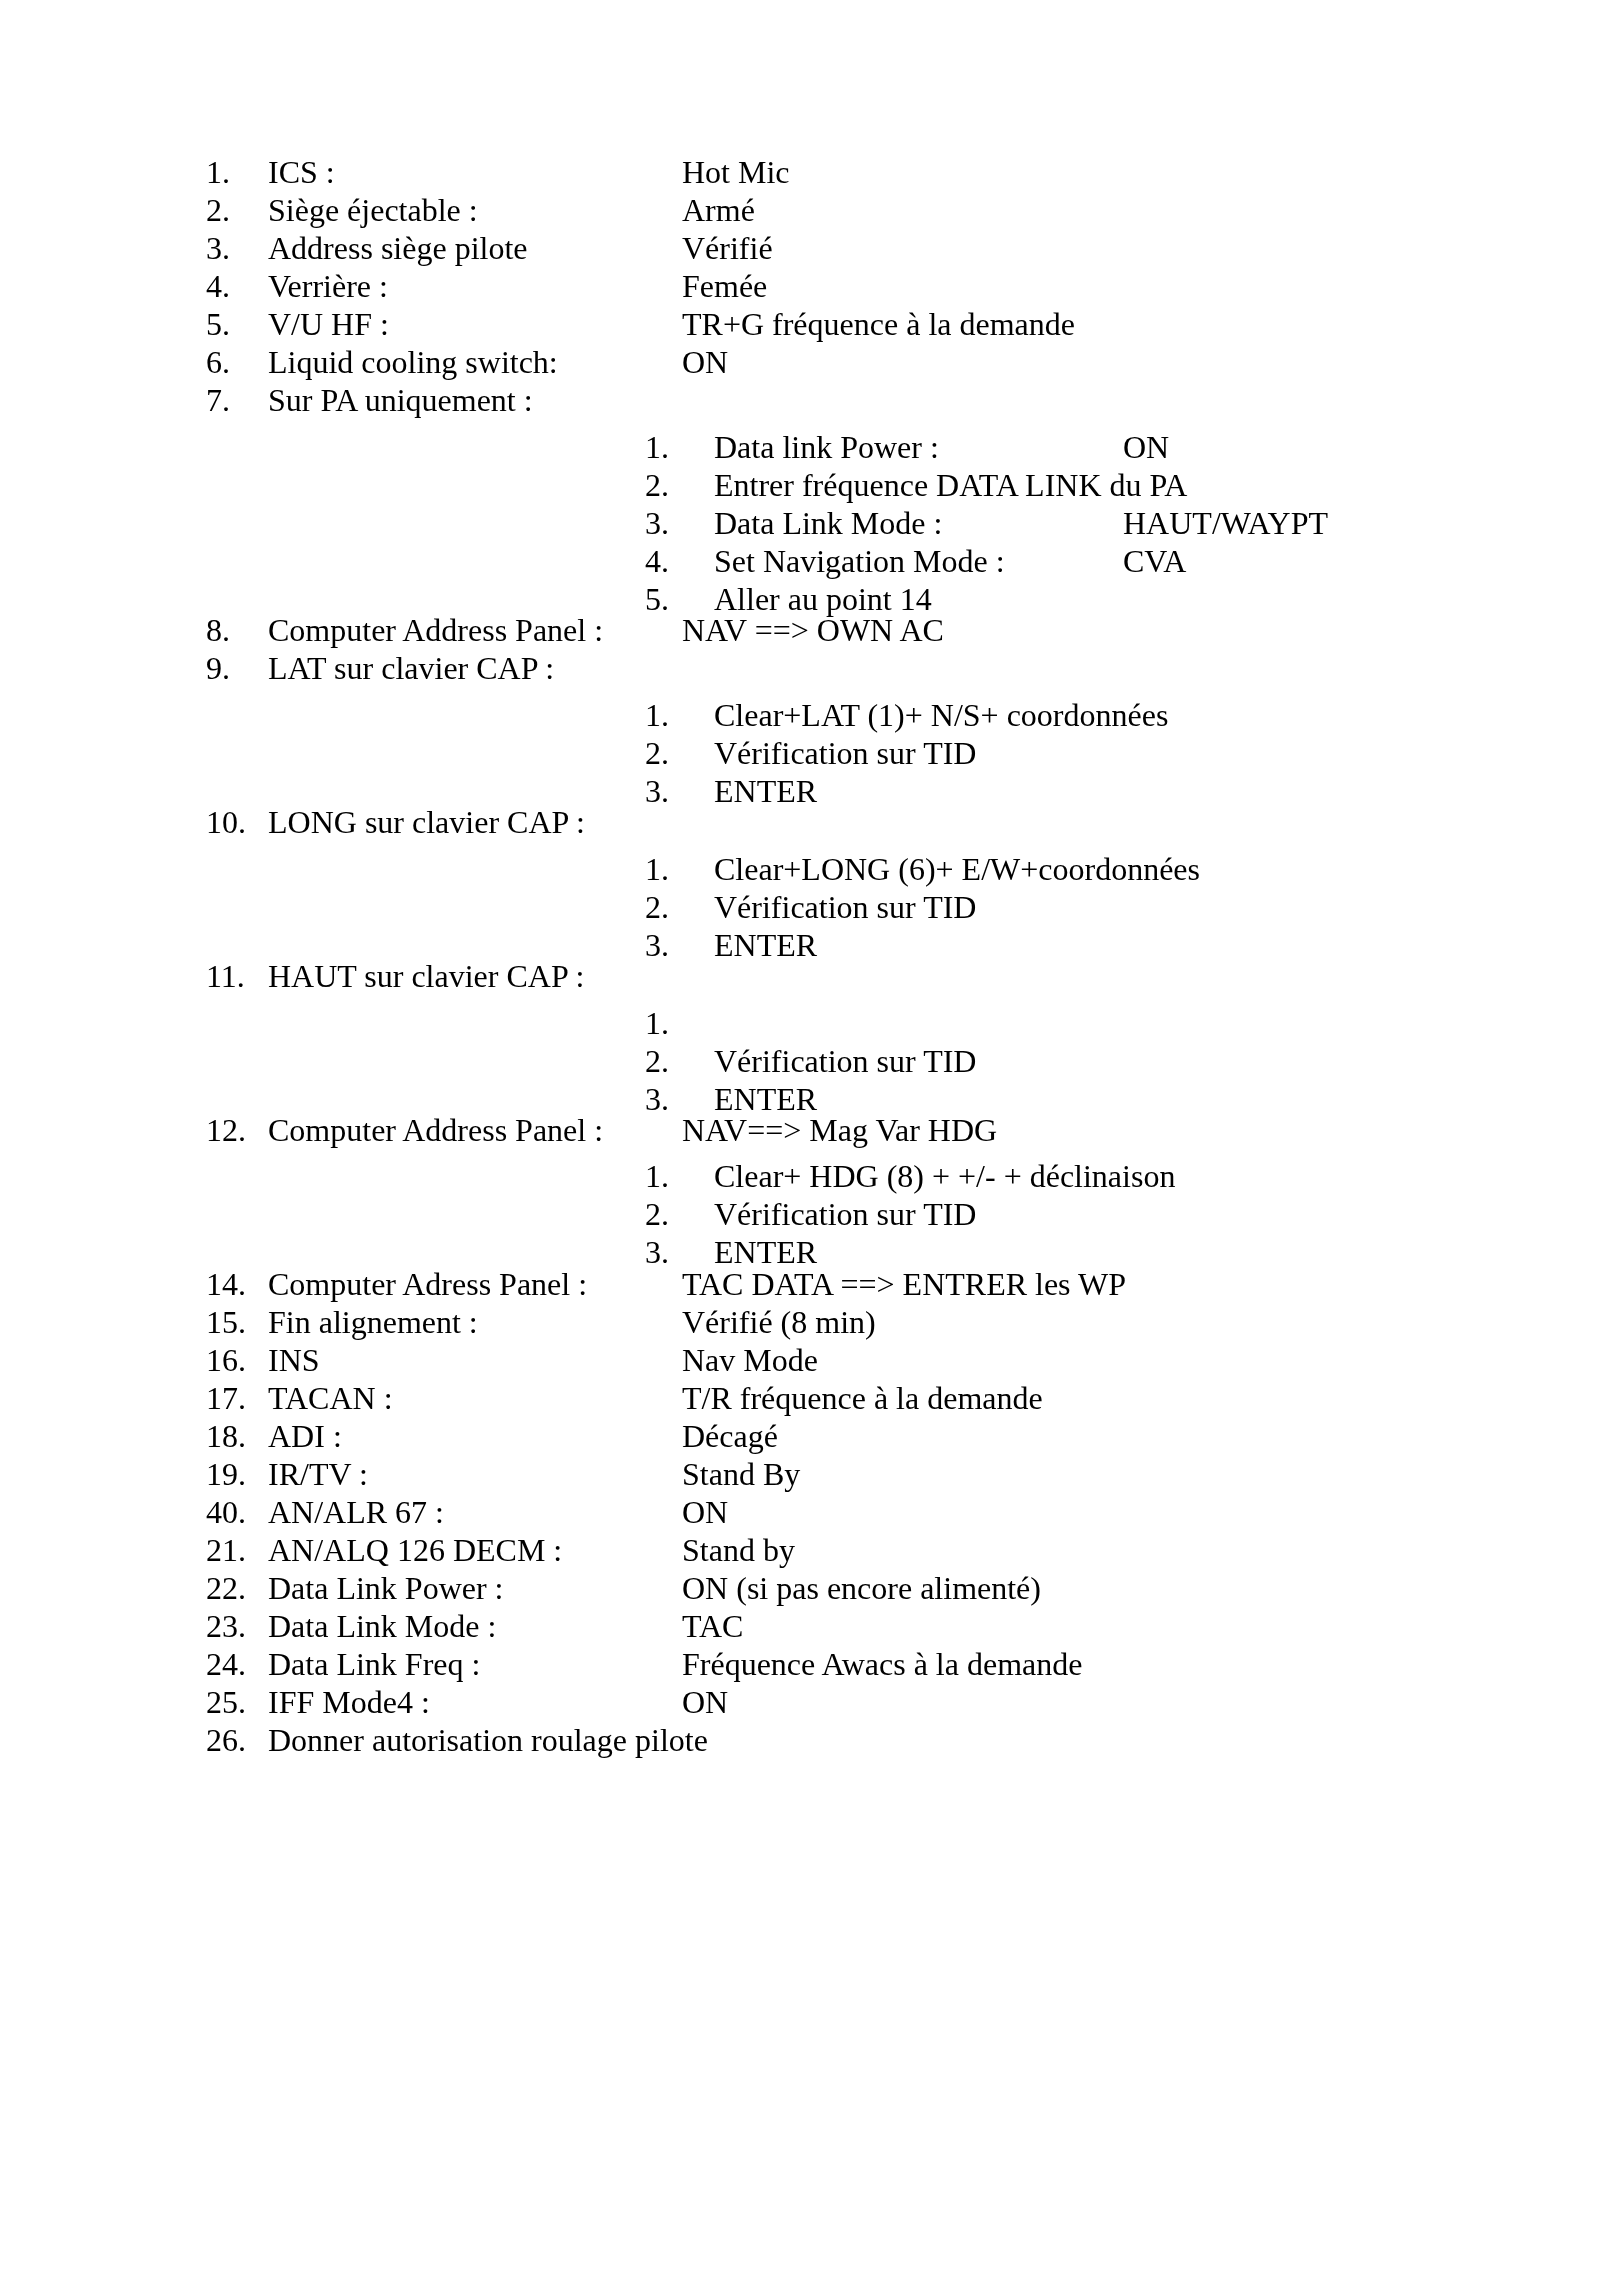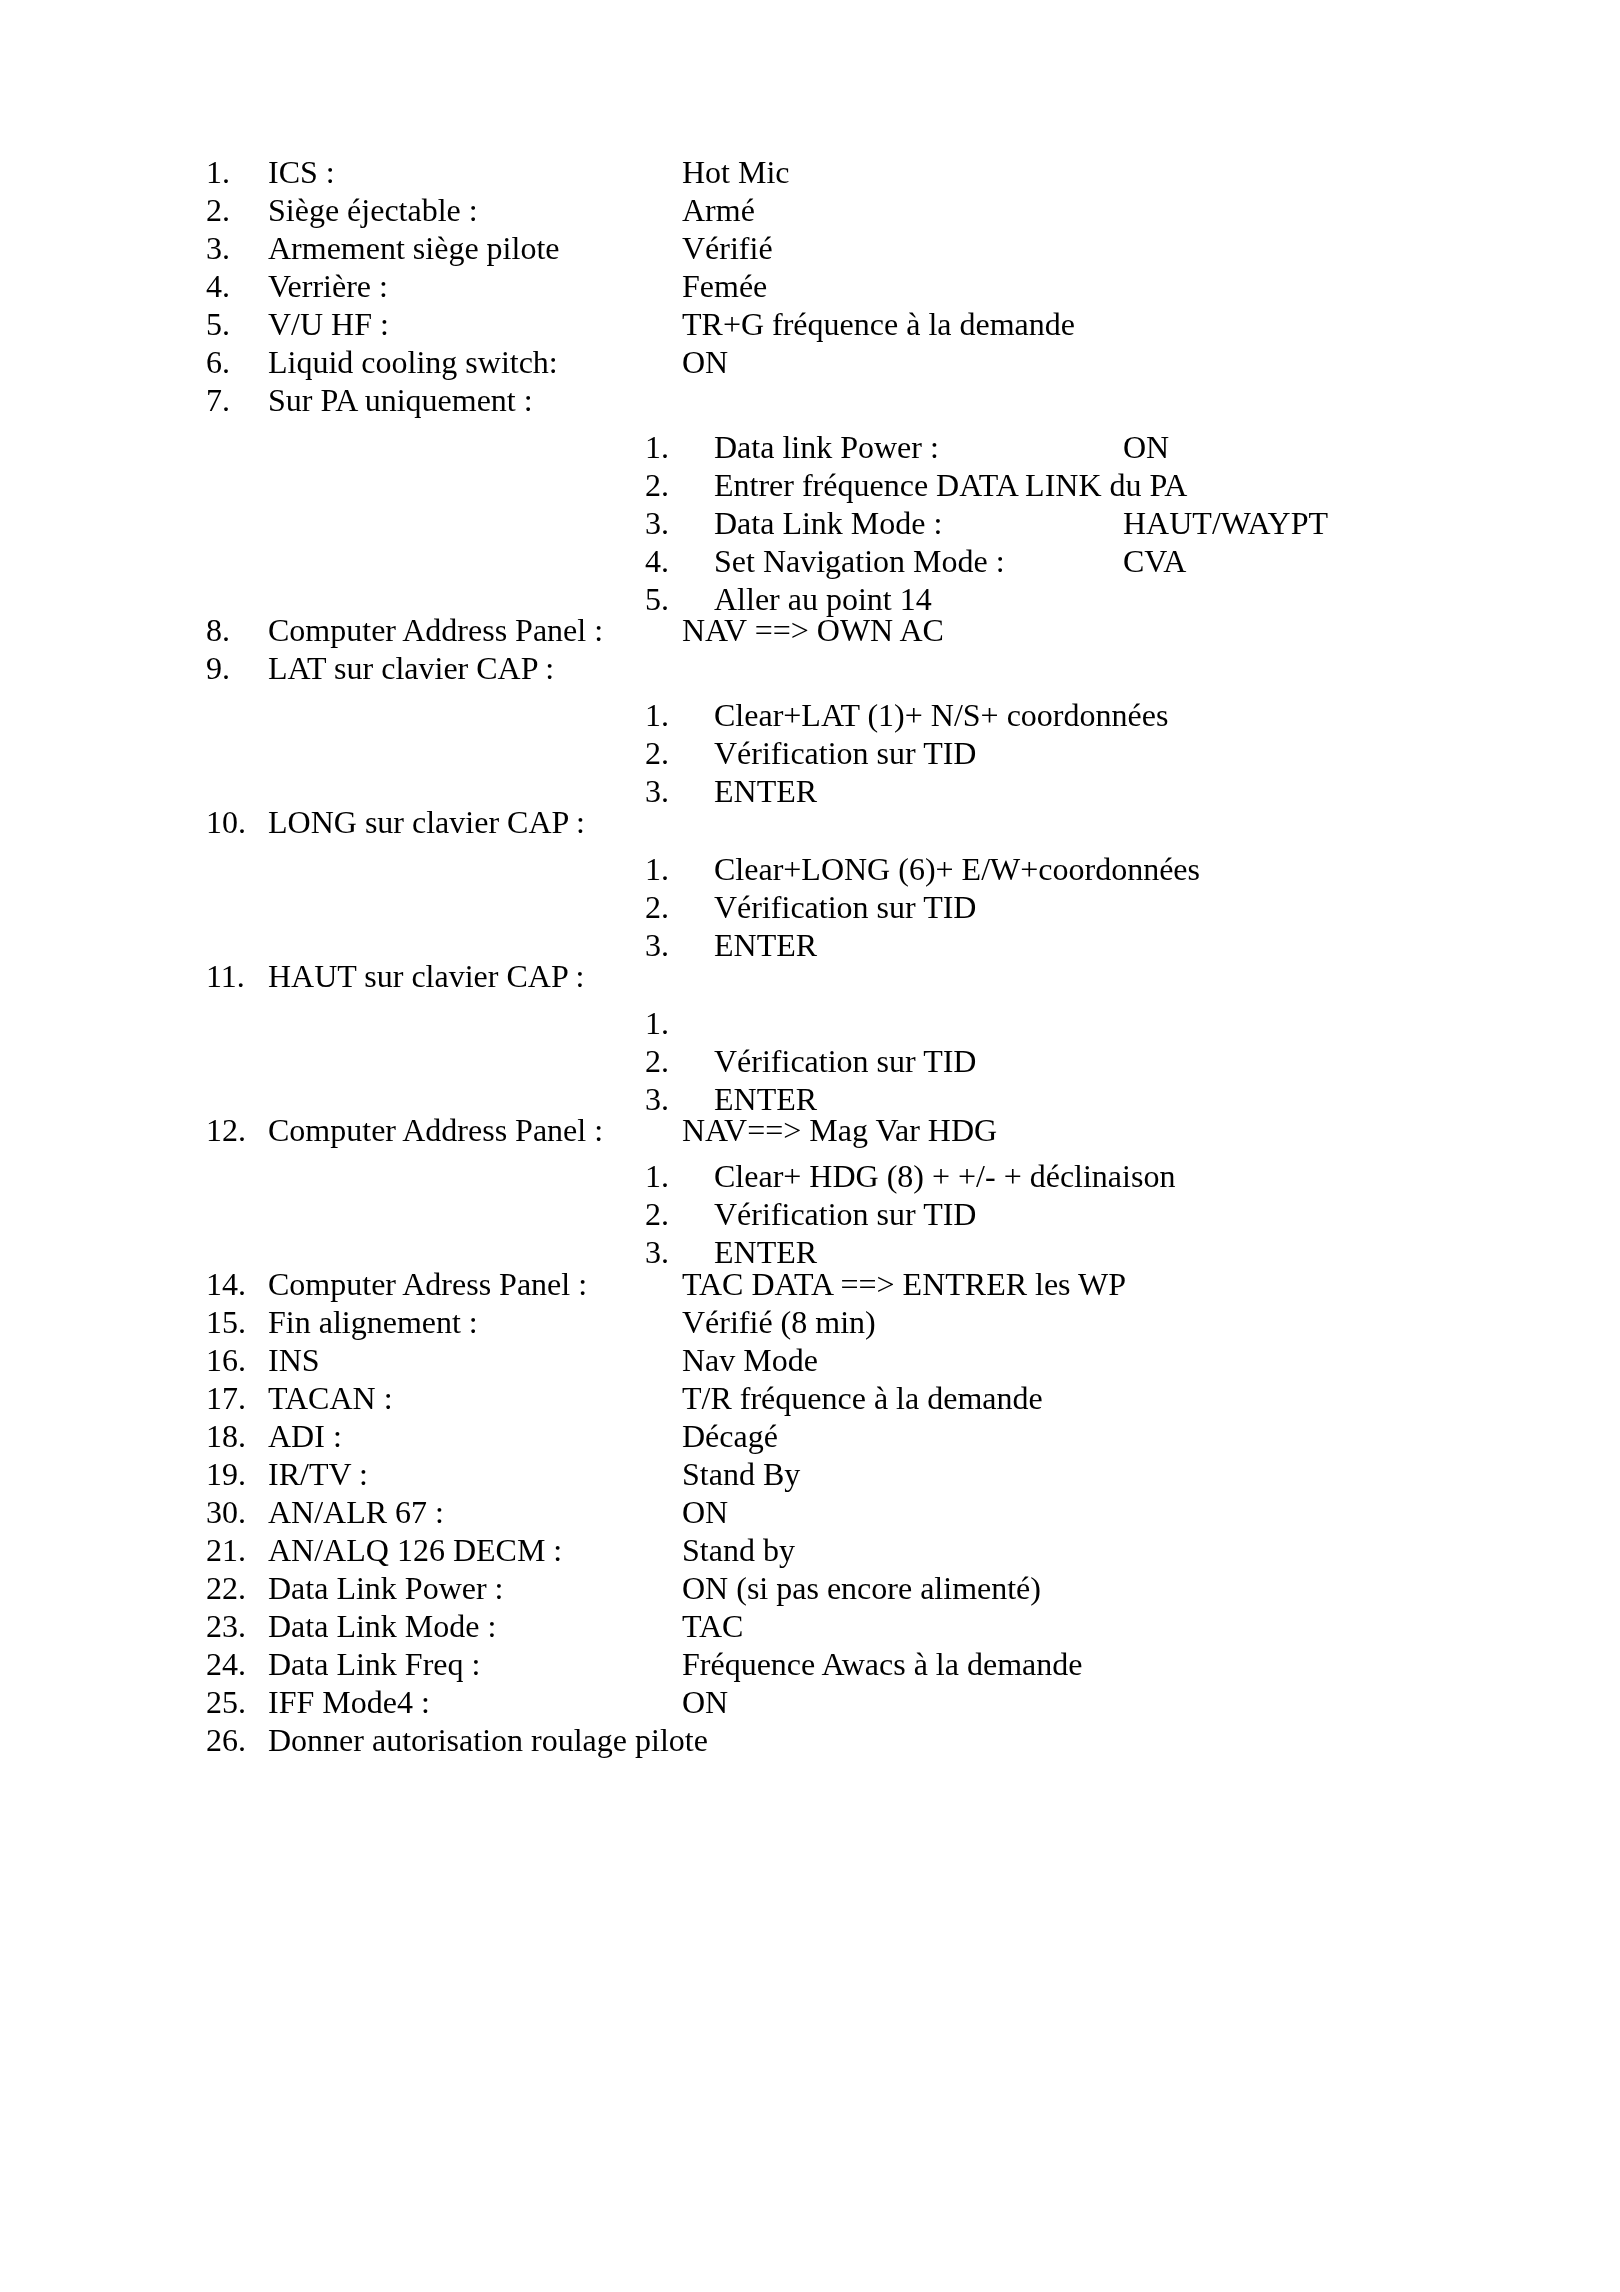--- a/index.html
+++ b/index.html
@@ -35,21 +35,21 @@
       <span class="label">ICS :</span>
       <span class="value">Hot Mic</span>
     </div>
     <div class="row">
       <span class="num">2.</span>
       <span class="label">Siège éjectable :</span>
       <span class="value">Armé</span>
     </div>
     <div class="row">
       <span class="num">3.</span>
-      <span class="label">Armement siège pilote</span>
+      <span class="label">Address siège pilote</span>
       <span class="value">Vérifié</span>
     </div>
     <div class="row">
       <span class="num">4.</span>
       <span class="label">Verrière :</span>
       <span class="value">Femée</span>
     </div>
     <div class="row">
       <span class="num">5.</span>
       <span class="label">V/U HF :</span>
@@ -218,21 +218,21 @@
       <span class="num">18.</span>
       <span class="label">ADI :</span>
       <span class="value">Décagé</span>
     </div>
     <div class="row">
       <span class="num">19.</span>
       <span class="label">IR/TV :</span>
       <span class="value">Stand By</span>
     </div>
     <div class="row">
-      <span class="num">30.</span>
+      <span class="num">40.</span>
       <span class="label">AN/ALR 67 :</span>
       <span class="value">ON</span>
     </div>
     <div class="row">
       <span class="num">21.</span>
       <span class="label">AN/ALQ 126 DECM :</span>
       <span class="value">Stand by</span>
     </div>
     <div class="row">
       <span class="num">22.</span>

